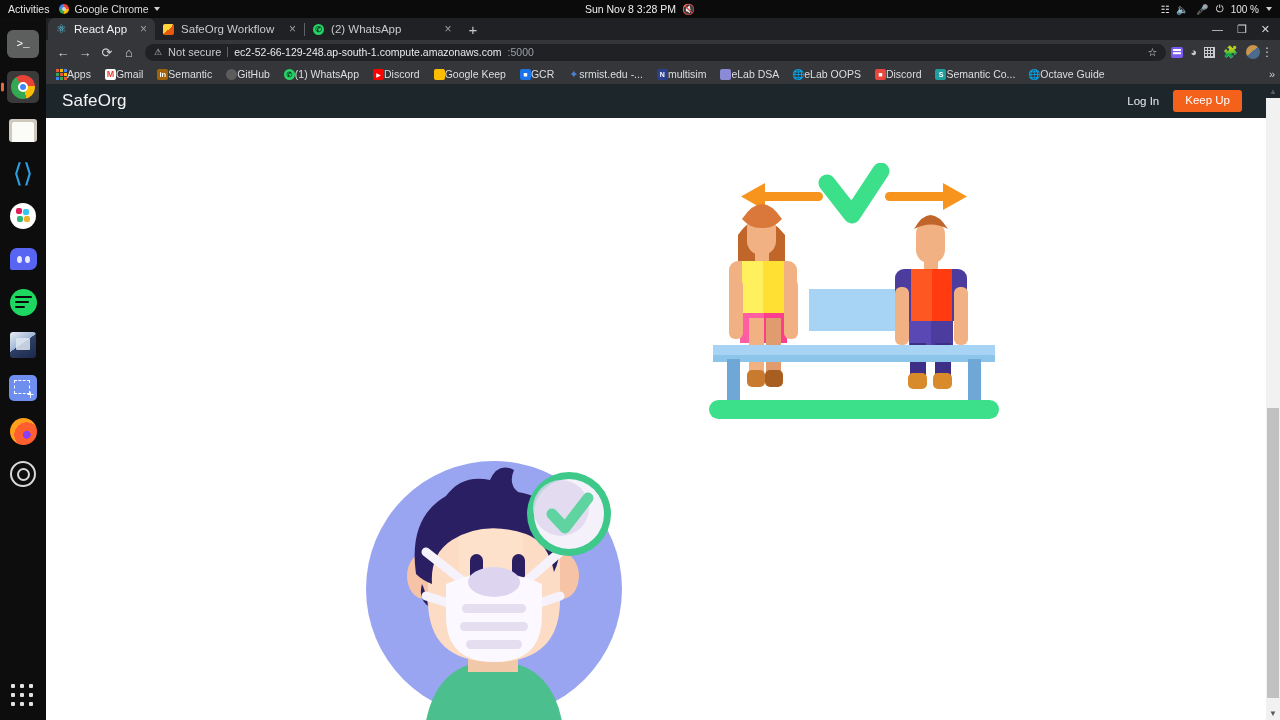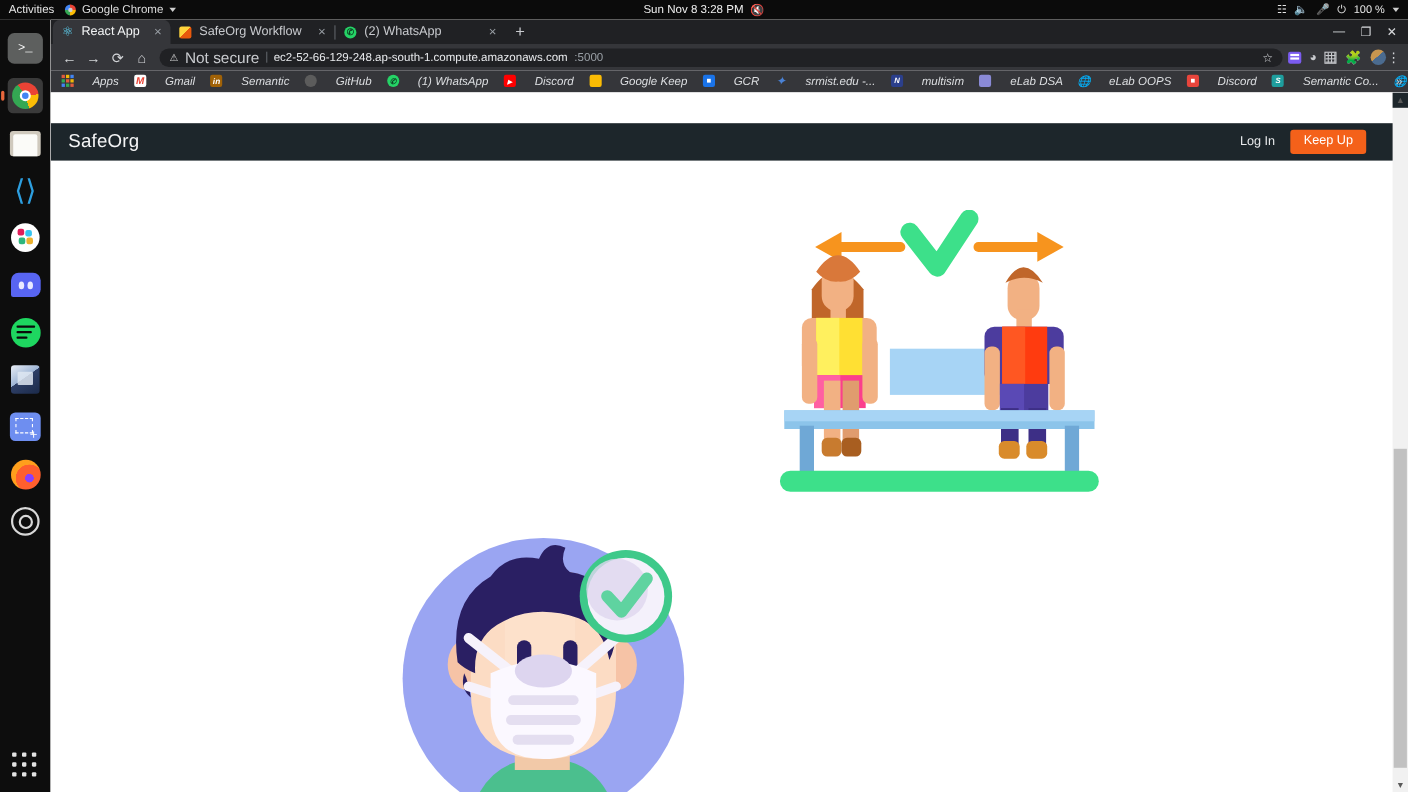--- a/index.html
+++ b/index.html
@@ -97,39 +97,39 @@
   .fav-wa{background:#25d366;border-radius:50%;color:#0b3d22;font-size:8px;font-weight:bold;}
   #newtab{color:#c8cace;font-size:15px;padding:0 9px;line-height:20px;}
   #wincontrols{position:absolute;right:4px;top:0;height:22px;display:flex;align-items:center;gap:14px;
     color:#d5d7da;font-size:11px;padding-right:6px;}
 
   #toolbar{height:24px;background:#35363a;display:flex;align-items:center;gap:0;padding:0 6px;}
   .tb-ic{color:#d3d5d8;font-size:13px;width:22px;text-align:center;line-height:1;}
   #omnibox{flex:1;height:17px;background:#202124;border-radius:9px;display:flex;align-items:center;
     padding:0 9px;gap:6px;margin:0 5px;font-size:10.5px;color:#c9cbcf;}
   .warn-tri{color:#cdcdcd;font-size:9px;}
-  .notsecure{color:#c9cbcf;font-size:14px;}
+  .notsecure{color:#c9cbcf;font-size:11px;}
   .omni-sep{width:1px;height:10px;background:#5f6368;}
   .url-main{color:#e8eaed;} .url-port{color:#9aa0a6;}
   #omni-right{margin-left:auto;display:flex;align-items:center;gap:8px;}
   .star{color:#d3d5d8;font-size:11px;}
   .tb-ext{width:12px;height:11px;background:#7b5cf0;border-radius:2px;position:relative;}
   .tb-ext::after{content:"";position:absolute;left:2px;top:2.5px;width:8px;height:1.6px;background:#fff;
     box-shadow:0 3.2px 0 #fff;}
   .tb-cast{color:#c9cbcf;font-size:11px;}
   .tb-grid{width:11px;height:11px;border:1.2px solid #c9cbcf;display:grid;grid-template-columns:1fr 1fr 1fr;}
   .tb-grid i{border-right:1px solid #c9cbcf;border-bottom:1px solid #c9cbcf;}
   .tb-puzzle{color:#d3d5d8;font-size:12px;}
   .tb-avatar{width:14px;height:14px;border-radius:50%;
     background:linear-gradient(140deg,#c8964f 0 45%,#4b6b8f 46% 100%);}
   .tb-menu{color:#d3d5d8;font-size:12px;letter-spacing:0;width:14px;text-align:center;}
 
   #bookmarks{height:20px;background:#35363a;display:flex;align-items:center;gap:0;padding:0 6px;
     font-size:10.5px;color:#dcdee1;overflow:hidden;position:relative;}
-  .bm{display:flex;align-items:flex-start;gap:17px;padding:0 7px;white-space:nowrap;font-style:italic;}
+  .bm{display:flex;align-items:flex-end;gap:0;padding:0 7px;white-space:nowrap;}
   .bm:first-child{padding-left:4px;}
   .bmico{width:11px;height:11px;flex:none;border-radius:2px;display:flex;align-items:center;justify-content:center;font-size:8px;}
   .bm-apps{display:grid;grid-template-columns:repeat(3,1fr);grid-gap:1px;}
   .bm-apps i{width:2.6px;height:2.6px;background:#e05c3e;}
   .bm-apps i:nth-child(2){background:#f2b705;} .bm-apps i:nth-child(3){background:#4285f4;}
   .bm-apps i:nth-child(4){background:#34a853;} .bm-apps i:nth-child(5){background:#e05c3e;}
   .bm-apps i:nth-child(6){background:#f2b705;} .bm-apps i:nth-child(7){background:#4285f4;}
   .bm-apps i:nth-child(8){background:#34a853;} .bm-apps i:nth-child(9){background:#e05c3e;}
   .bm-gmail{background:#fff;color:#ea4335;font-size:9px;font-weight:bold;line-height:1;}
   .bm-li{background:#a16207;color:#fff;font-size:7.5px;font-weight:bold;}
@@ -142,21 +142,21 @@
   .bm-ms{background:#2b3f8c;color:#fff;font-size:7px;font-weight:bold;}
   .bm-dsa{background:#8a8ad6;border-radius:2px;}
   .bm-oops{color:#c9cbcf;font-size:10px;}
   .bm-disc{background:#e8453c;color:#fff;font-size:7px;}
   .bm-sem{background:#1e9e9e;color:#fff;font-size:7px;font-weight:bold;}
   .bm-oct{color:#c9cbcf;font-size:10px;}
   #bm-overflow{position:absolute;right:5px;color:#c9cbcf;font-size:11px;}
 
   
   #viewport{position:relative;width:1234px;height:636px;background:#fff;overflow:hidden;}
-  #sitenav{height:34px;background:#1d262b;display:flex;align-items:center;padding:0 16px;margin-top:28px;}
+  #sitenav{height:34px;background:#1d262b;display:flex;align-items:center;padding:0 16px;}
   #brand{color:#f4f5f6;font-size:17px;letter-spacing:.2px;}
   #navright{margin-left:auto;display:flex;align-items:center;gap:14px;padding-right:22px;}
   #login{color:#e8eaec;font-size:11.5px;}
   #signup{background:#f4611a;color:#fff;font-size:11.5px;padding:5px 12px;border-radius:3px;line-height:1;}
 
   
   #sec1{position:relative;height:330px;}
   #sec1-text{position:absolute;left:280px;top:142px;width:330px;}
   #sec1-text h2{font-size:18.5px;font-weight:bold;color:#141414;letter-spacing:-.2px;}
   #sec1-text p{font-size:13px;line-height:19.3px;color:#262626;margin-top:6px;}

